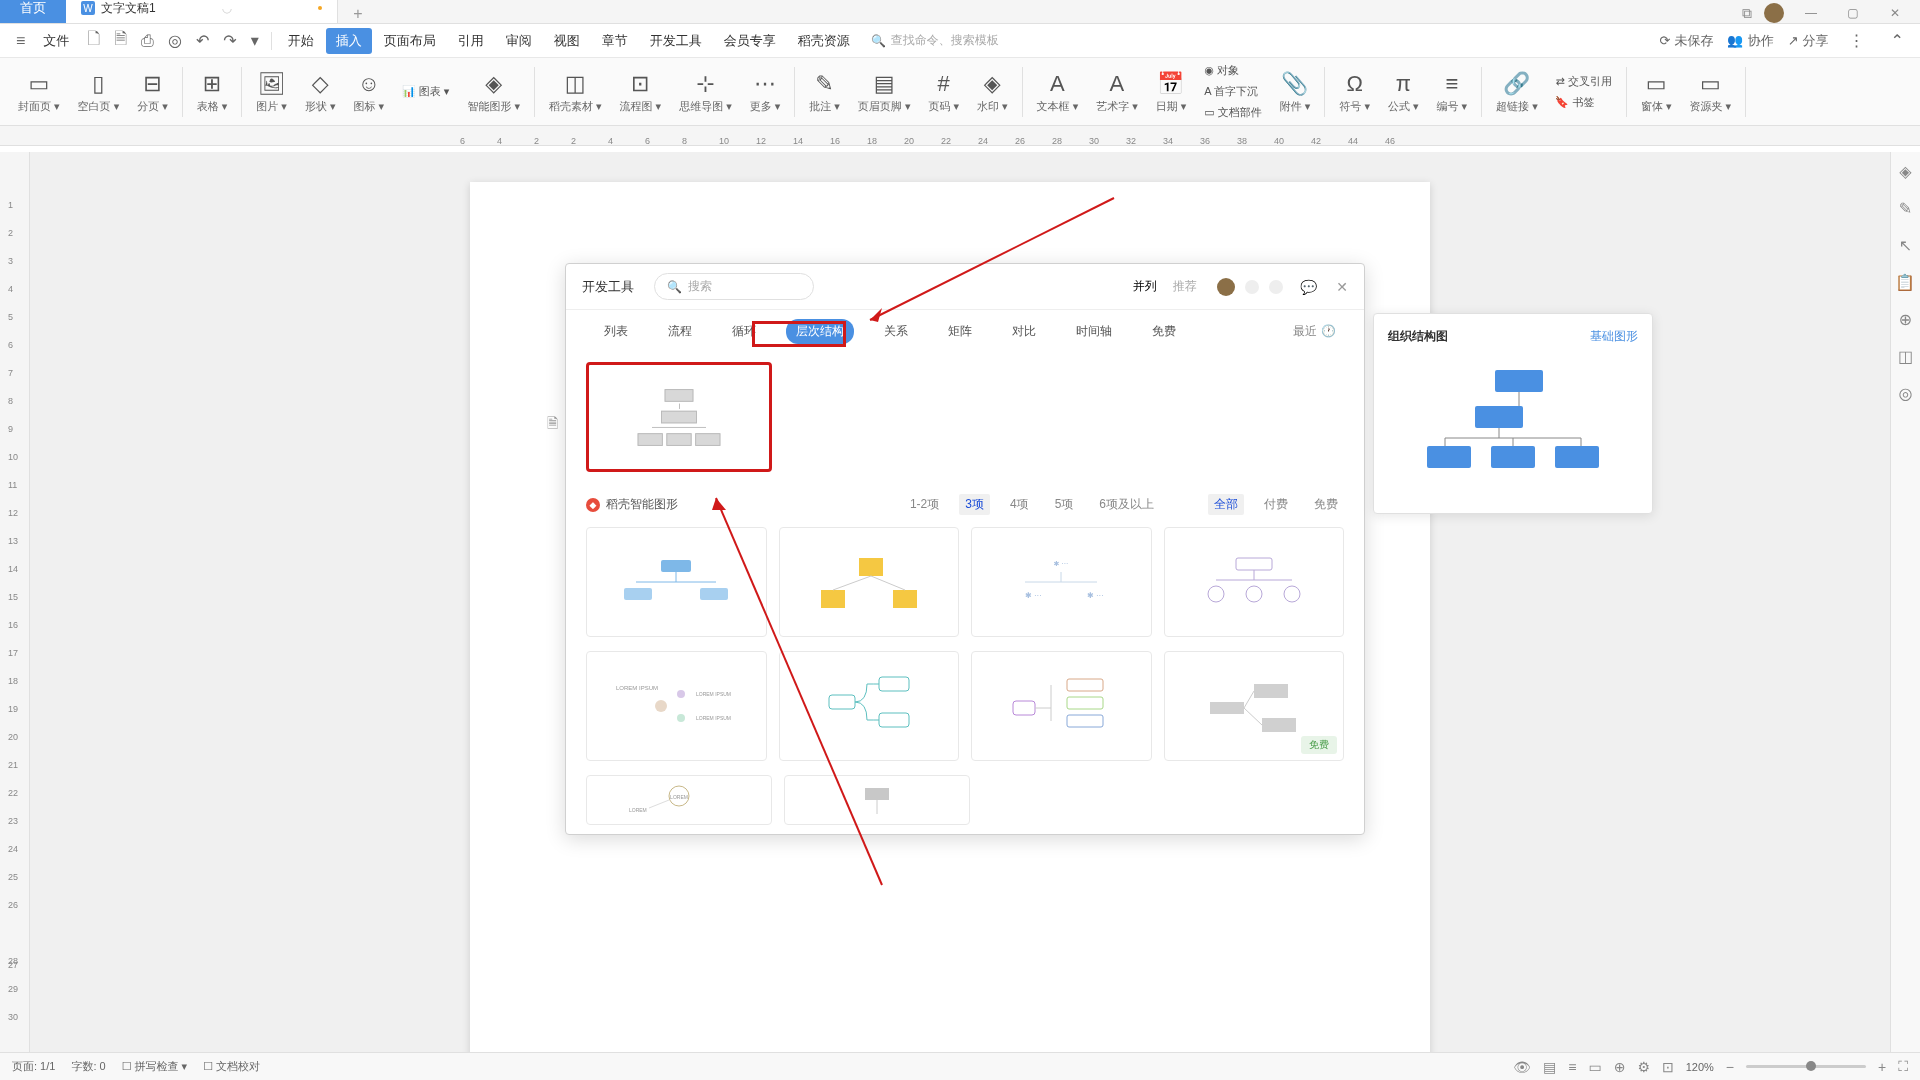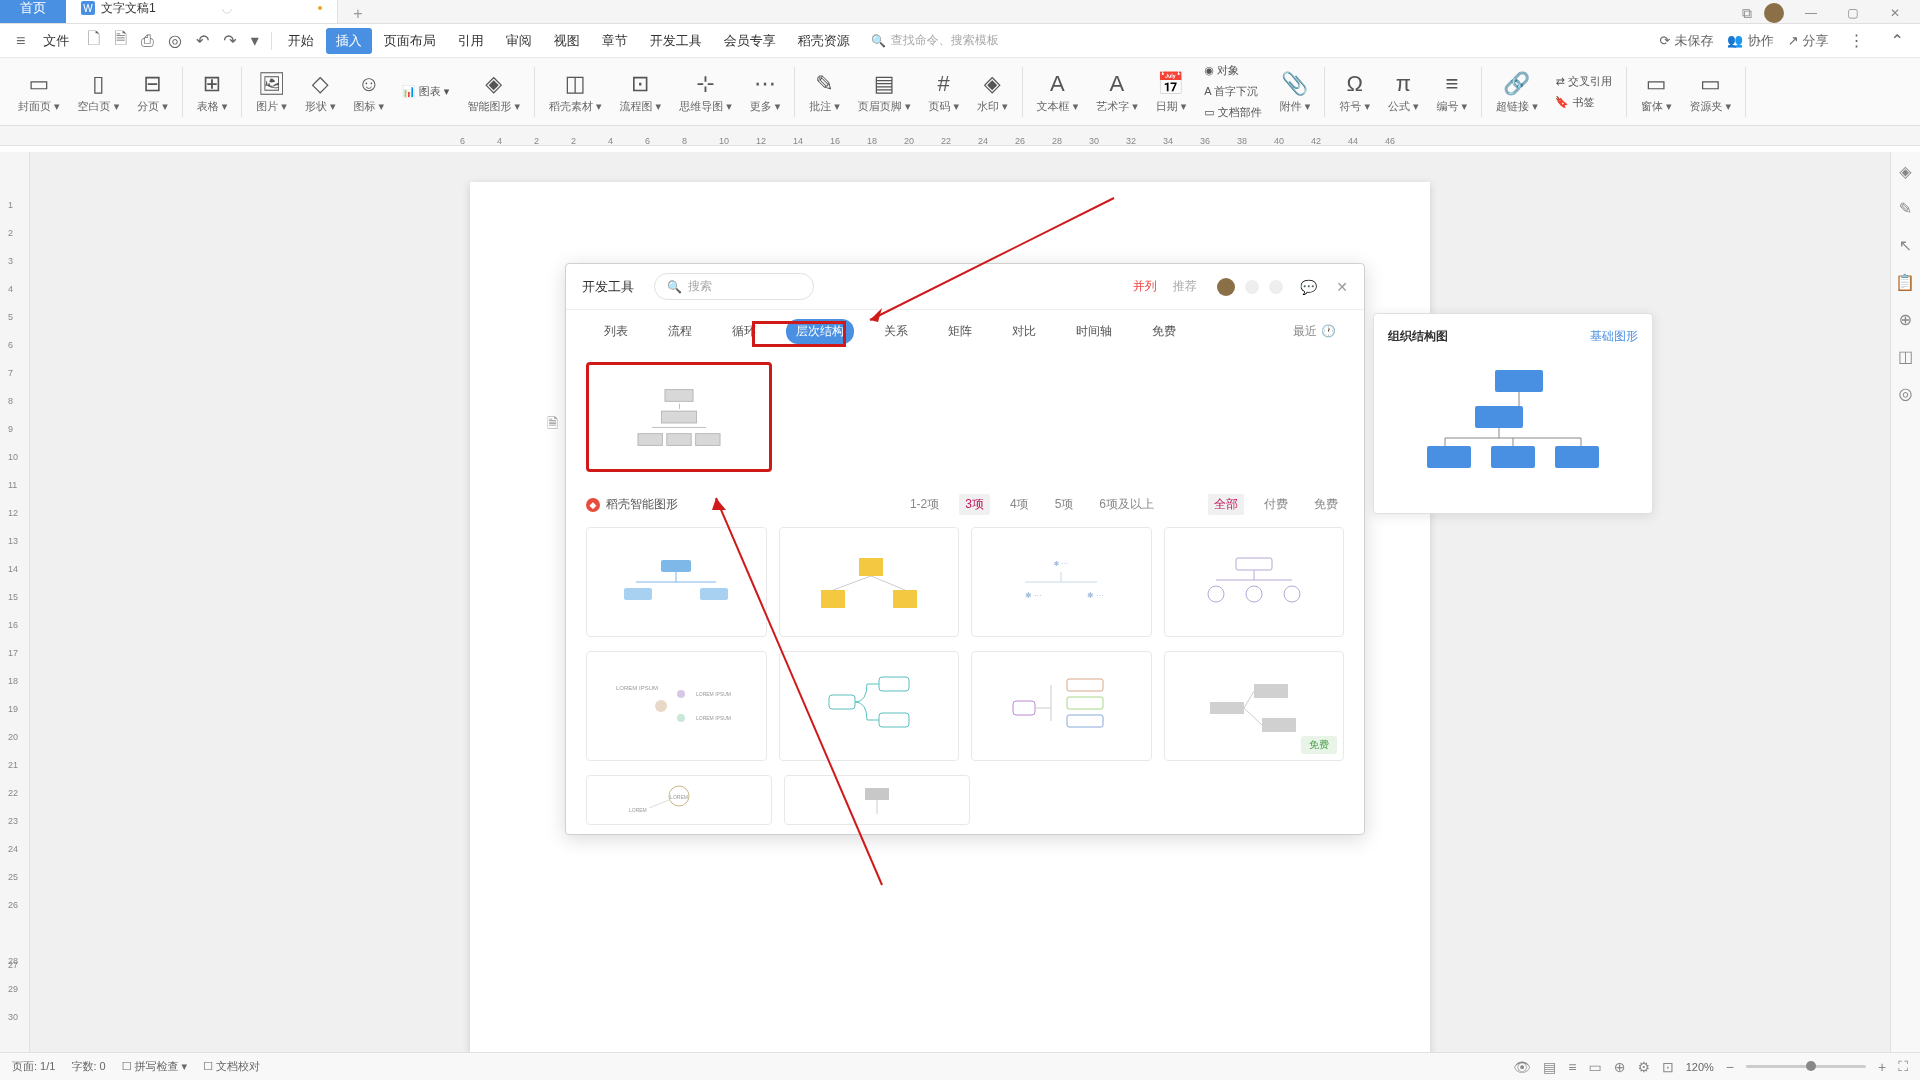--- a/index.html
+++ b/index.html
@@ -49,42 +49,42 @@
 
 .side-toolbar { position: absolute; right: 0; top: 152px; width: 30px; bottom: 28px; background: #f8f8f8; border-left: 1px solid #e0e0e0; display: flex; flex-direction: column; align-items: center; padding-top: 10px; gap: 18px; }
 .side-icon { font-size: 16px; color: #888; cursor: pointer; }
 
 
 .dialog { position: absolute; left: 565px; top: 263px; width: 800px; height: 572px; background: #fff; border: 1px solid #d0d0d0; border-radius: 4px; box-shadow: 0 4px 20px rgba(0,0,0,0.15); }
 .dialog-header { height: 46px; display: flex; align-items: center; padding: 0 16px; border-bottom: 1px solid #eee; }
 .dialog-title { font-size: 13px; color: #333; font-weight: 500; }
 .dialog-search { margin-left: 20px; display: flex; align-items: center; gap: 6px; padding: 4px 12px; border: 1px solid #e0e0e0; border-radius: 14px; color: #aaa; font-size: 12px; width: 160px; }
 .dialog-tabs-top { margin-left: auto; display: flex; gap: 16px; font-size: 12px; }
-.dialog-tab-top { color: #ef4444; cursor: pointer; }
+.dialog-tab-top { color: #000000; cursor: pointer; }
 .dialog-tab-top.inactive { color: #aaa; }
 .dialog-header-right { display: flex; align-items: center; gap: 10px; margin-left: 20px; }
 .dialog-avatar { width: 18px; height: 18px; border-radius: 50%; background: #8b6f47; }
 .dialog-dot { width: 14px; height: 14px; border-radius: 50%; background: #eee; }
 .dialog-close { color: #999; cursor: pointer; font-size: 14px; margin-left: 8px; }
 
 .dialog-categories { height: 42px; display: flex; align-items: center; padding: 0 28px; gap: 24px; font-size: 12px; }
 .cat-item { color: #555; cursor: pointer; padding: 4px 10px; border-radius: 12px; }
 .cat-item.active { background: #4a90e2; color: #fff; }
 .cat-recent { margin-left: auto; color: #888; display: flex; align-items: center; gap: 4px; }
 
 .dialog-body { padding: 10px 20px; overflow-y: auto; height: 480px; }
 .template-row { display: flex; gap: 12px; margin-bottom: 14px; }
 .template-card { width: 186px; height: 110px; border: 1px solid #e8e8e8; border-radius: 4px; display: flex; align-items: center; justify-content: center; position: relative; cursor: pointer; background: #fff; }
 .template-card.first { border: 3px solid #d01919; }
 
 .section-header { display: flex; align-items: center; gap: 6px; padding: 8px 0 12px; font-size: 12px; color: #555; }
 .section-badge { width: 14px; height: 14px; border-radius: 50%; background: #e74c3c; color: #fff; font-size: 9px; display: flex; align-items: center; justify-content: center; }
 .filter-row { margin-left: auto; display: flex; gap: 18px; font-size: 12px; color: #888; }
 .filter-item { cursor: pointer; padding: 2px 6px; }
-.filter-item.active { background: #f0f0f0; border-radius: 2px; color: #be185d; }
+.filter-item.active { background: #f0f0f0; border-radius: 2px; color: #1d4ed8; }
 .free-badge { position: absolute; bottom: 6px; right: 6px; background: #e8f4e8; color: #4a9d4a; font-size: 10px; padding: 2px 8px; border-radius: 3px; }
 
 
 .org-mini { transform: scale(0.9); }
 .org-box { width: 32px; height: 14px; background: #d8d8d8; border: 1px solid #b8b8b8; margin: 2px auto; }
 .org-row { display: flex; gap: 4px; justify-content: center; }
 
 
 .tooltip-panel { position: absolute; left: 1373px; top: 313px; width: 280px; background: #fff; border: 1px solid #e0e0e0; border-radius: 4px; box-shadow: 0 2px 12px rgba(0,0,0,0.1); padding: 14px; }
 .tooltip-header { display: flex; justify-content: space-between; font-size: 12px; margin-bottom: 12px; }

